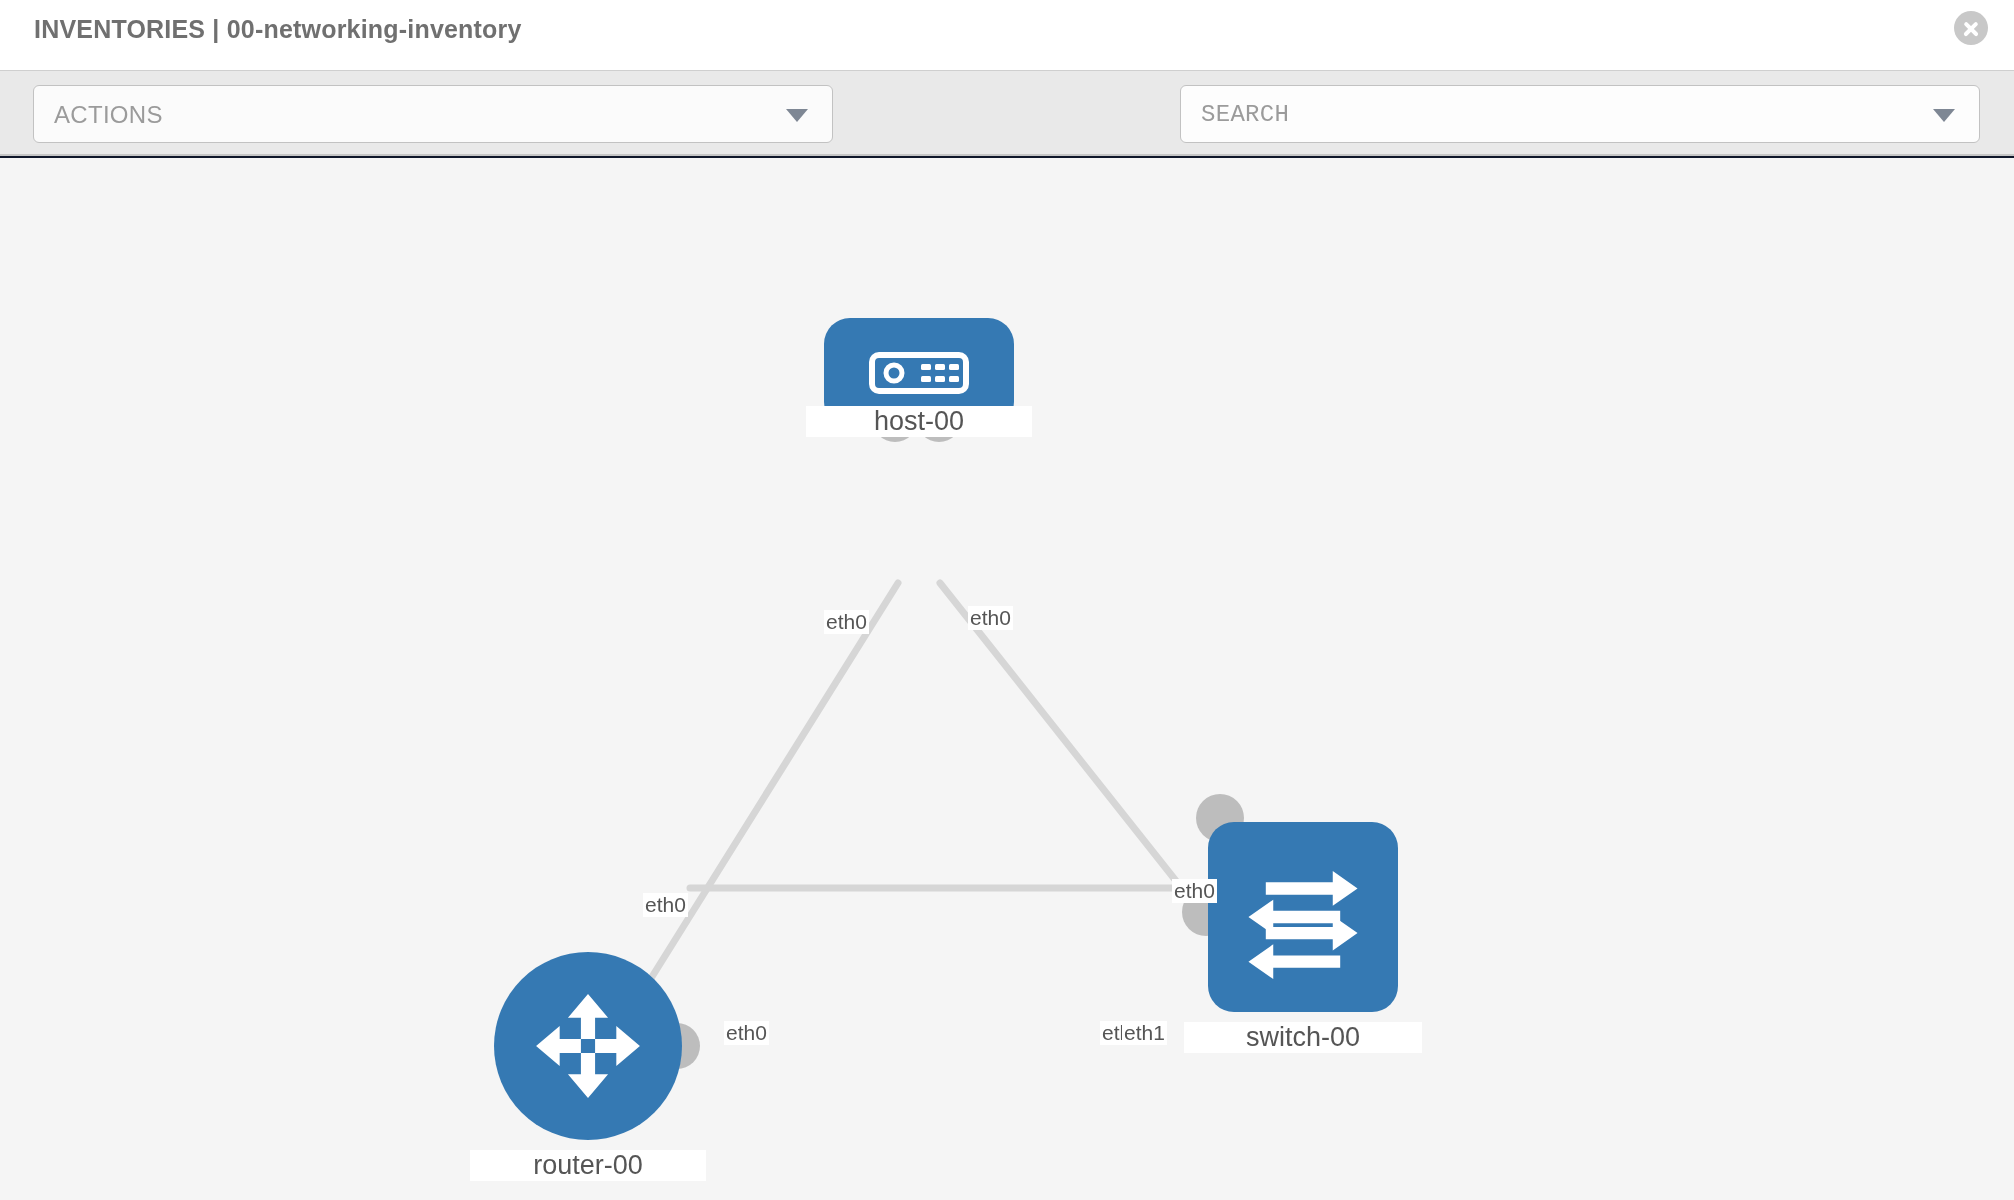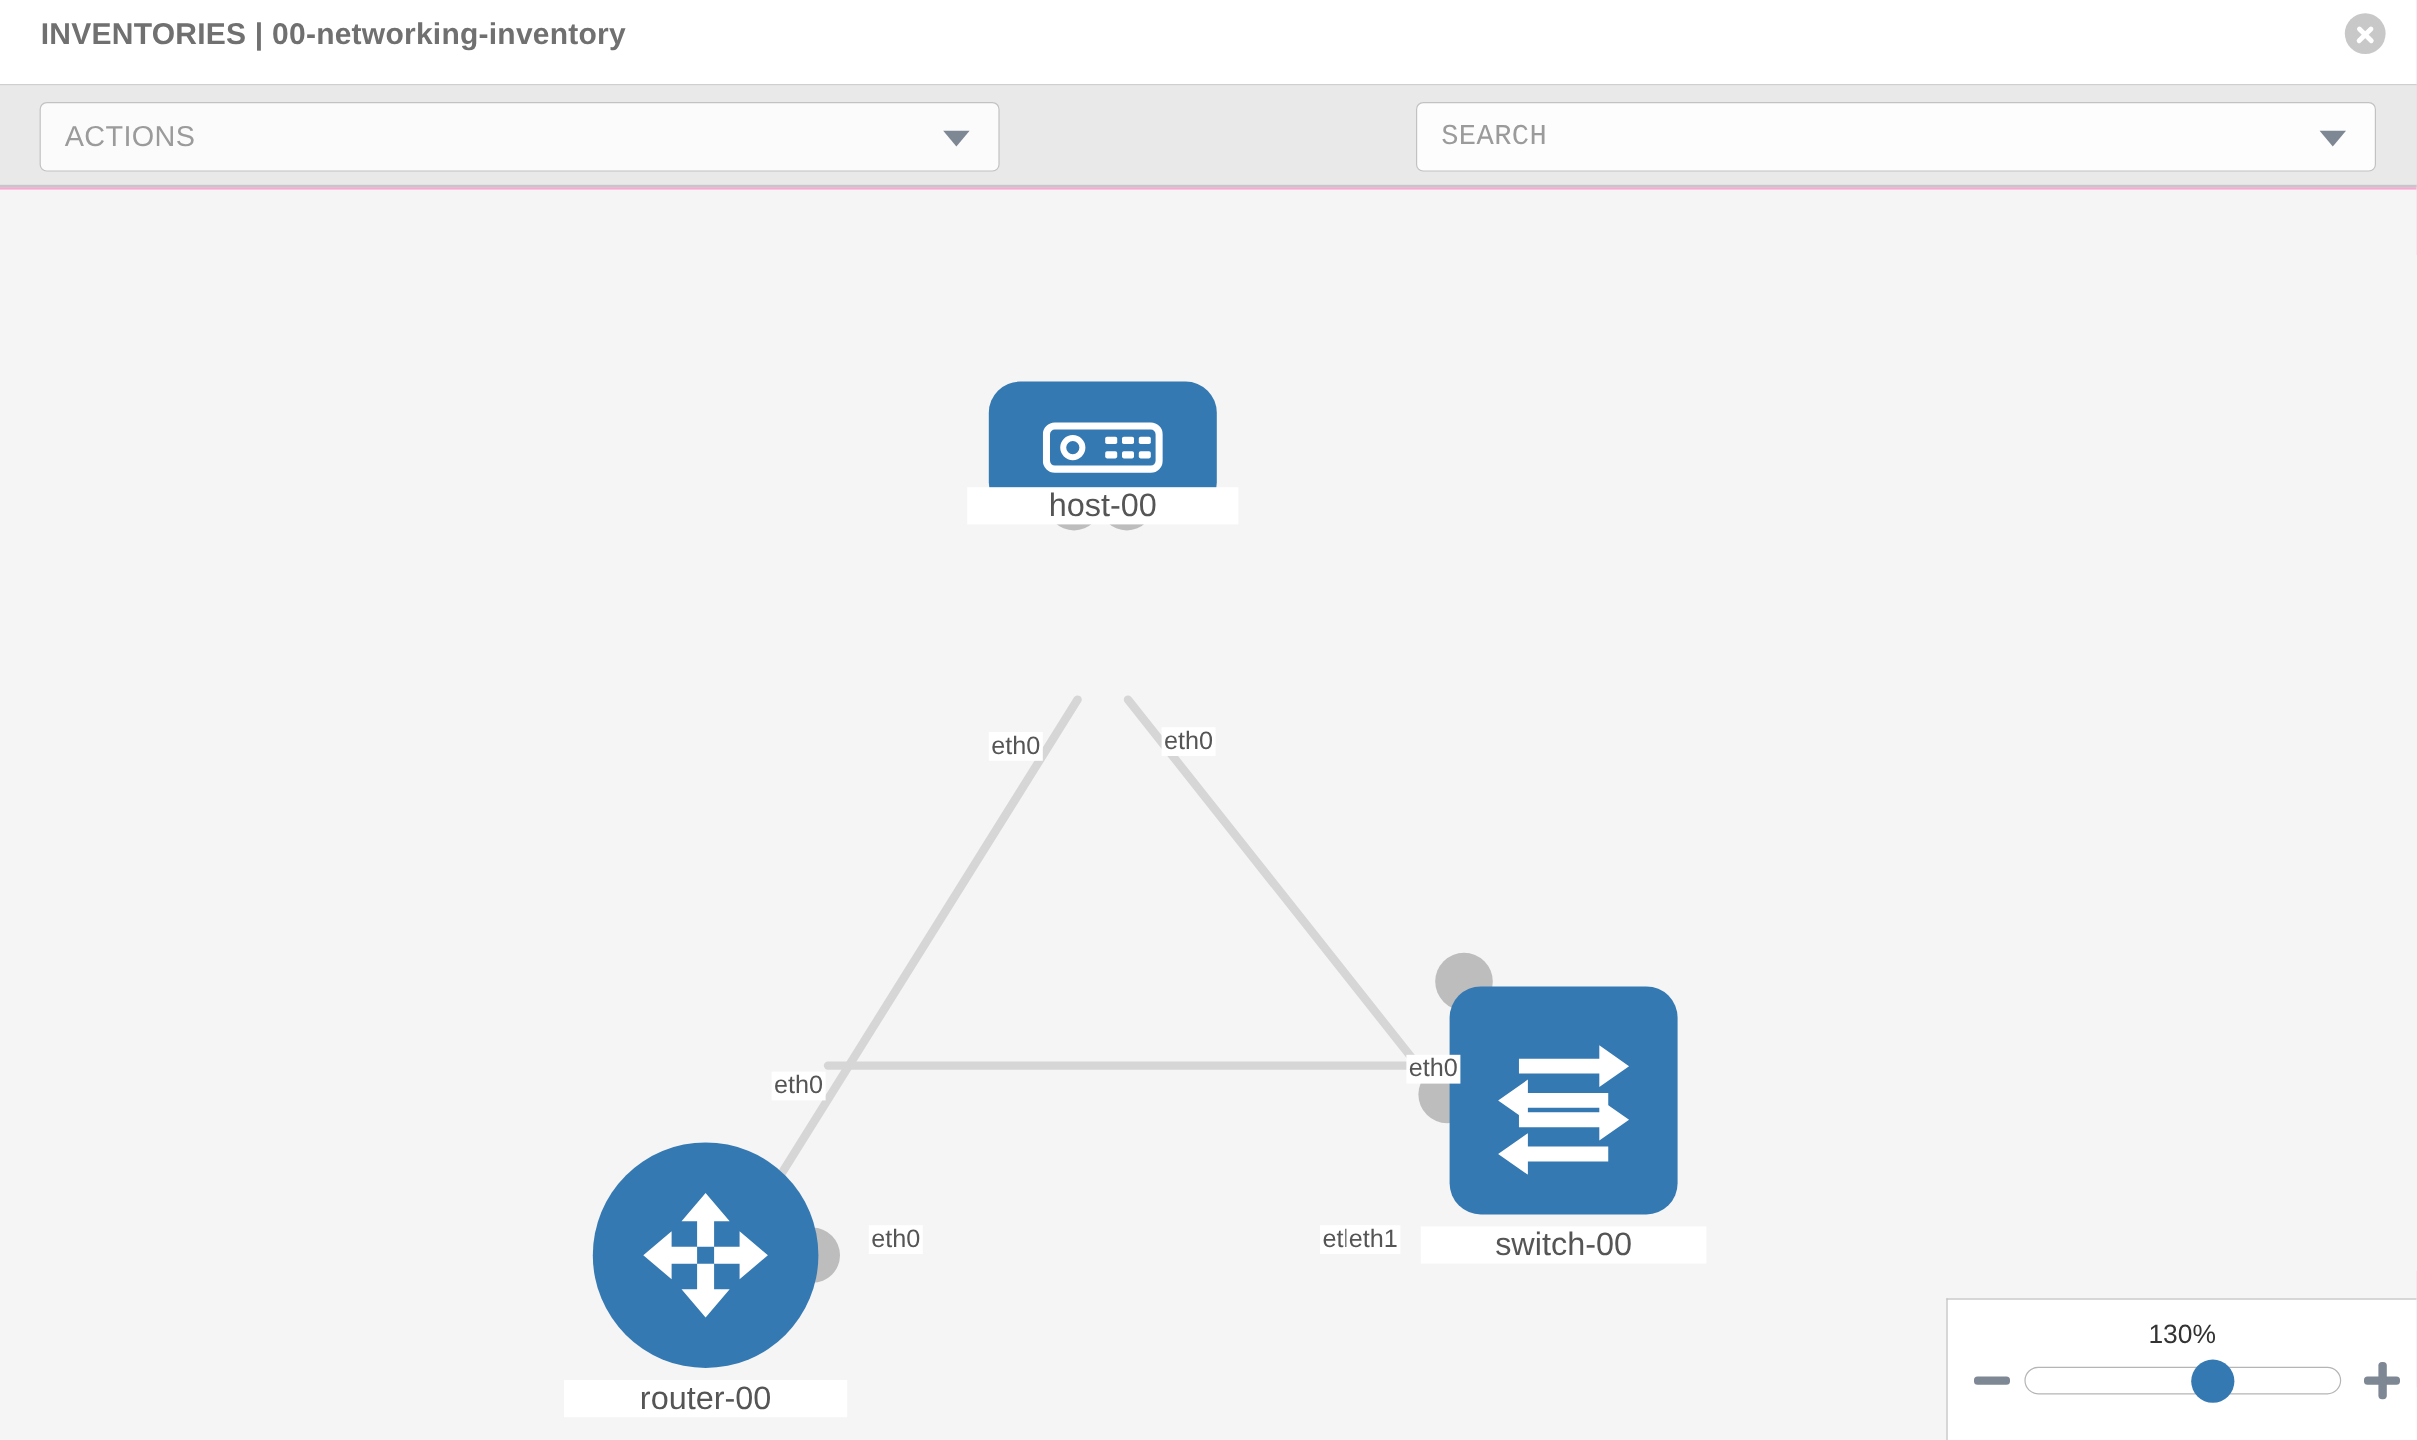--- a/index.html
+++ b/index.html
@@ -2,21 +2,21 @@
 <html><head>
 <meta charset="utf-8">
 <style>
   * { box-sizing: border-box; margin: 0; padding: 0; }
   html, body {
     width: 2014px; height: 1200px;
     background: #ffffff;
     font-family: "Liberation Sans", sans-serif;
     overflow: hidden;
   }
-  #app { position: relative; width: 2014px; height: 1156px; background: #f9a8d4; }
+  #app { position: relative; width: 2014px; height: 1156px; background: #0f172a; }
 
   
   .header {
     position: absolute; left: 0; top: 0; width: 2014px; height: 70px;
     background: #ffffff;
   }
   .header-title {
     position: absolute; left: 34px; top: 15px;
     font-size: 25px; font-weight: bold; color: #707070;
     letter-spacing: .2px; white-space: nowrap;
@@ -261,28 +261,15 @@
     </div>
 
     <div class="edge-label" style="left:824px; top:452px;">eth0</div>
     <div class="edge-label" style="left:968px; top:448px;">eth0</div>
     <div class="edge-label" style="left:643px; top:735px;">eth0</div>
     <div class="edge-label" style="left:1172px; top:721px;">eth0</div>
     <div class="edge-label" style="left:724px; top:863px;">eth0</div>
     <div class="edge-label" style="left:1100px; top:863px;">eth0</div>
     <div class="edge-label" style="left:1122px; top:863px;">eth1</div>
 
-    <div class="zoom-panel" style="left:1622px; top:924px;">
-      <div class="zoom-value">130%</div>
-      <div class="zoom-minus">
-        <div class="bar-h"></div>
-      </div>
-      <div class="zoom-track">
-        <div class="zoom-handle" style="left: 137.76px;"></div>
-      </div>
-      <div class="zoom-plus">
-        <div class="bar-h"></div>
-        <div class="bar-v"></div>
-      </div>
-    </div>
 
   </div>
 </div>
 
 </body></html>

